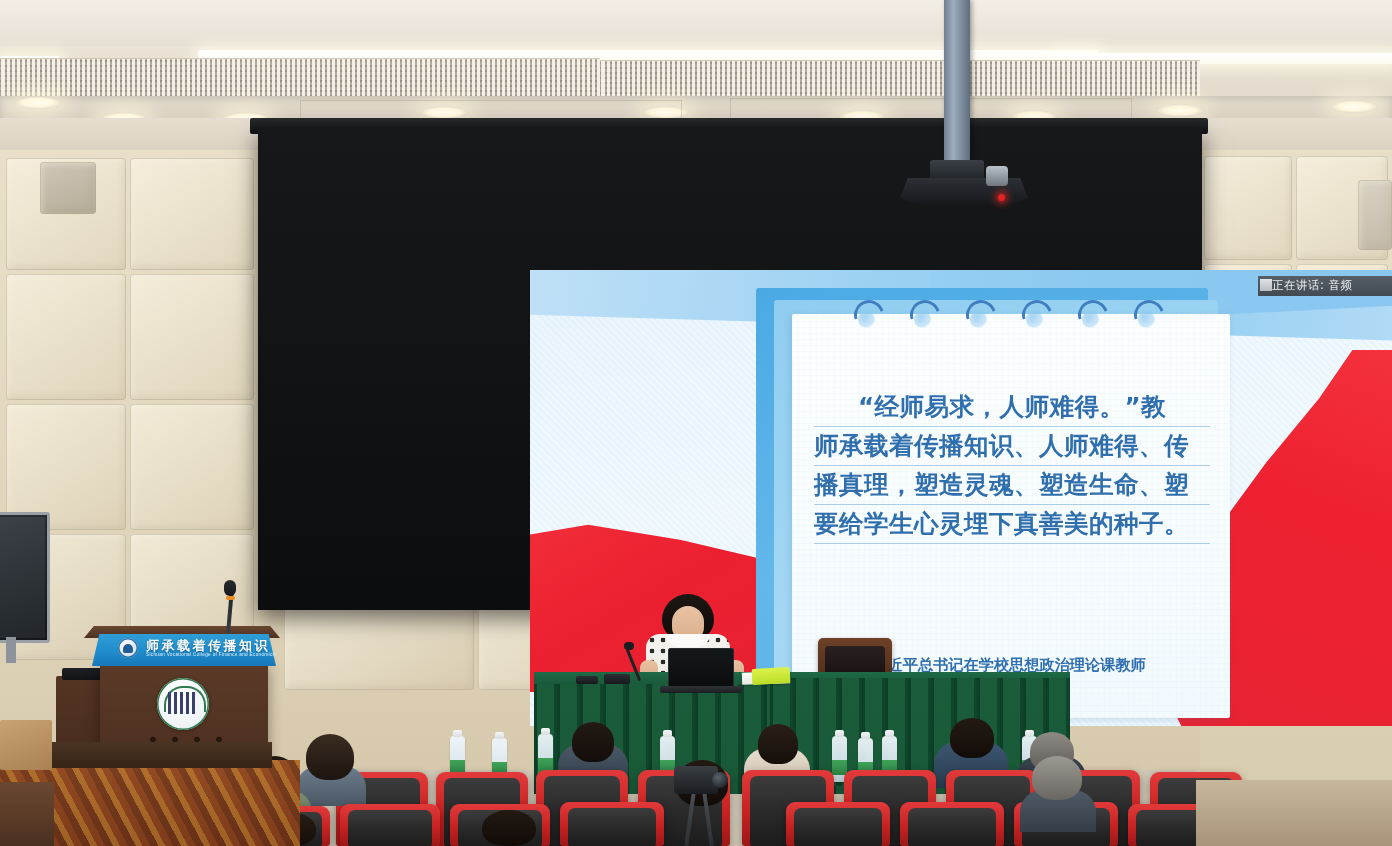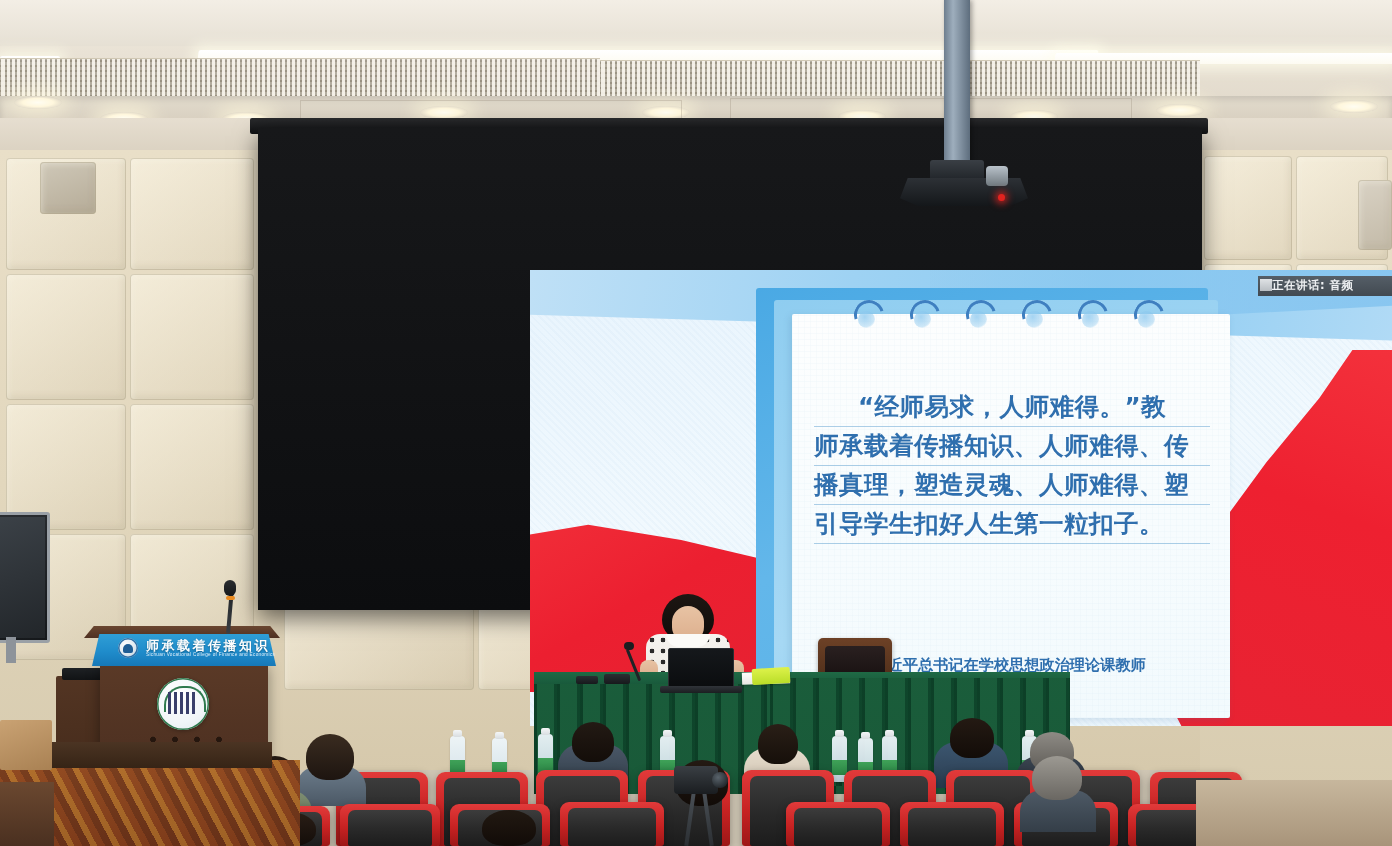--- a/index.html
+++ b/index.html
@@ -109,21 +109,21 @@
   .stline.u{border-bottom:1.5px solid rgba(120,175,215,.6);}
   .stline.indent{text-indent:44px;}
   .attrib{position:absolute;left:312px;top:382px;width:380px;}
   .atline{font-family:"DejaVu Sans","Liberation Sans",sans-serif;
     font-size:15.2px;font-weight:600;color:#2f6fae;line-height:27px;white-space:nowrap;}
 
   
   .cap-bar{position:absolute;left:728px;top:6px;width:200px;height:20px;
     background:linear-gradient(180deg,rgba(78,80,84,.88),rgba(58,60,64,.9));}
   .cap-txt{position:absolute;left:742px;top:8px;font-size:11.5px;color:#eef0f2;
-    font-family:"DejaVu Sans","Liberation Sans",sans-serif;letter-spacing:.5px;white-space:nowrap;font-weight:bold;}
+    font-family:"DejaVu Sans","Liberation Sans",sans-serif;letter-spacing:.5px;white-space:nowrap;}
   .cap-sq{position:absolute;left:730px;top:9px;width:12px;height:12px;
     background:linear-gradient(180deg,#dfe2e5,#b9bec3);}
 
   
   .proj-pole{position:absolute;left:944px;top:0;width:26px;height:186px;
     background:linear-gradient(90deg,#6e7e8e,#9eaebd 35%,#5d6d7d 100%);
     box-shadow:2px 0 5px rgba(0,0,0,.35);}
   .proj-body{position:absolute;left:900px;top:178px;width:128px;height:28px;
     background:linear-gradient(180deg,#2d3136,#14171a);border-radius:4px;
     clip-path:polygon(6% 0,94% 0,100% 72%,86% 100%,14% 100%,0 72%);
@@ -368,22 +368,22 @@
           </div>
         <div class="ring">
             <div class="arc"></div>
             <div class="dot"></div>
           </div>
       </div>
 
       <div class="slide-text">
         <div class="stline indent u">“经师易求，人师难得。”教</div>
         <div class="stline u">师承载着传播知识、人师难得、传</div>
-        <div class="stline u">播真理，塑造灵魂、人师难得、塑</div>
-        <div class="stline u">引导学生扣好人生第一粒扣子。</div>
+        <div class="stline u">播真理，塑造灵魂、塑造生命、塑</div>
+        <div class="stline u">要给学生心灵埋下真善美的种子。</div>
       </div>
 
       <div class="attrib">
         <div class="atline">——习近平总书记在学校思想政治理论课教师</div>
         <div class="atline">座谈会上的讲话中指出</div>
       </div>
 
       <div class="cap-bar"></div>
       <div class="cap-sq"></div>
       <div class="cap-txt">正在讲话: 音频</div>

